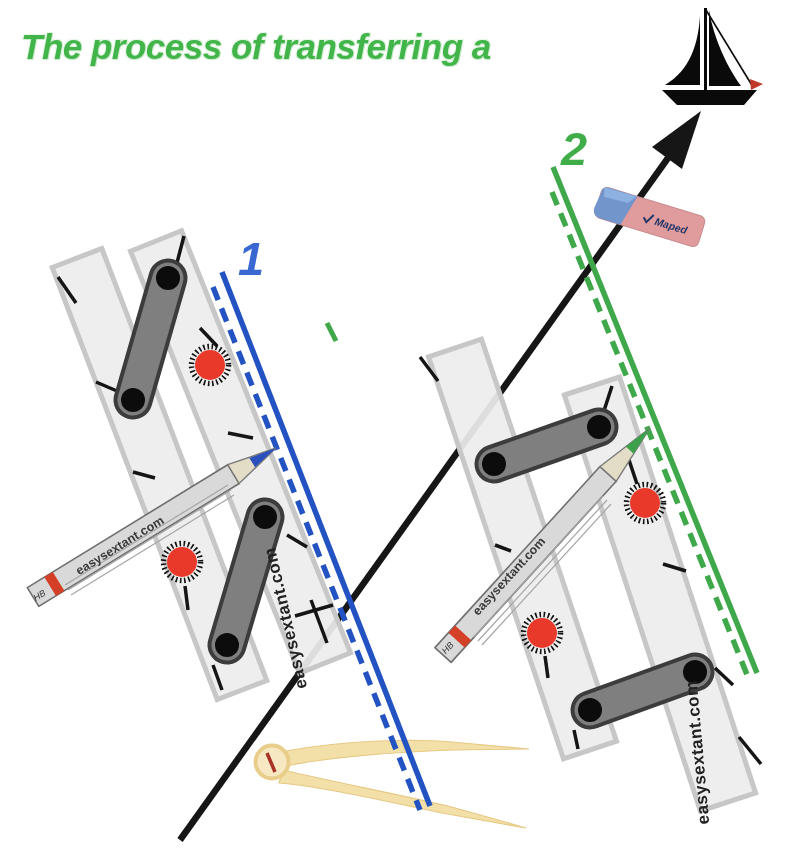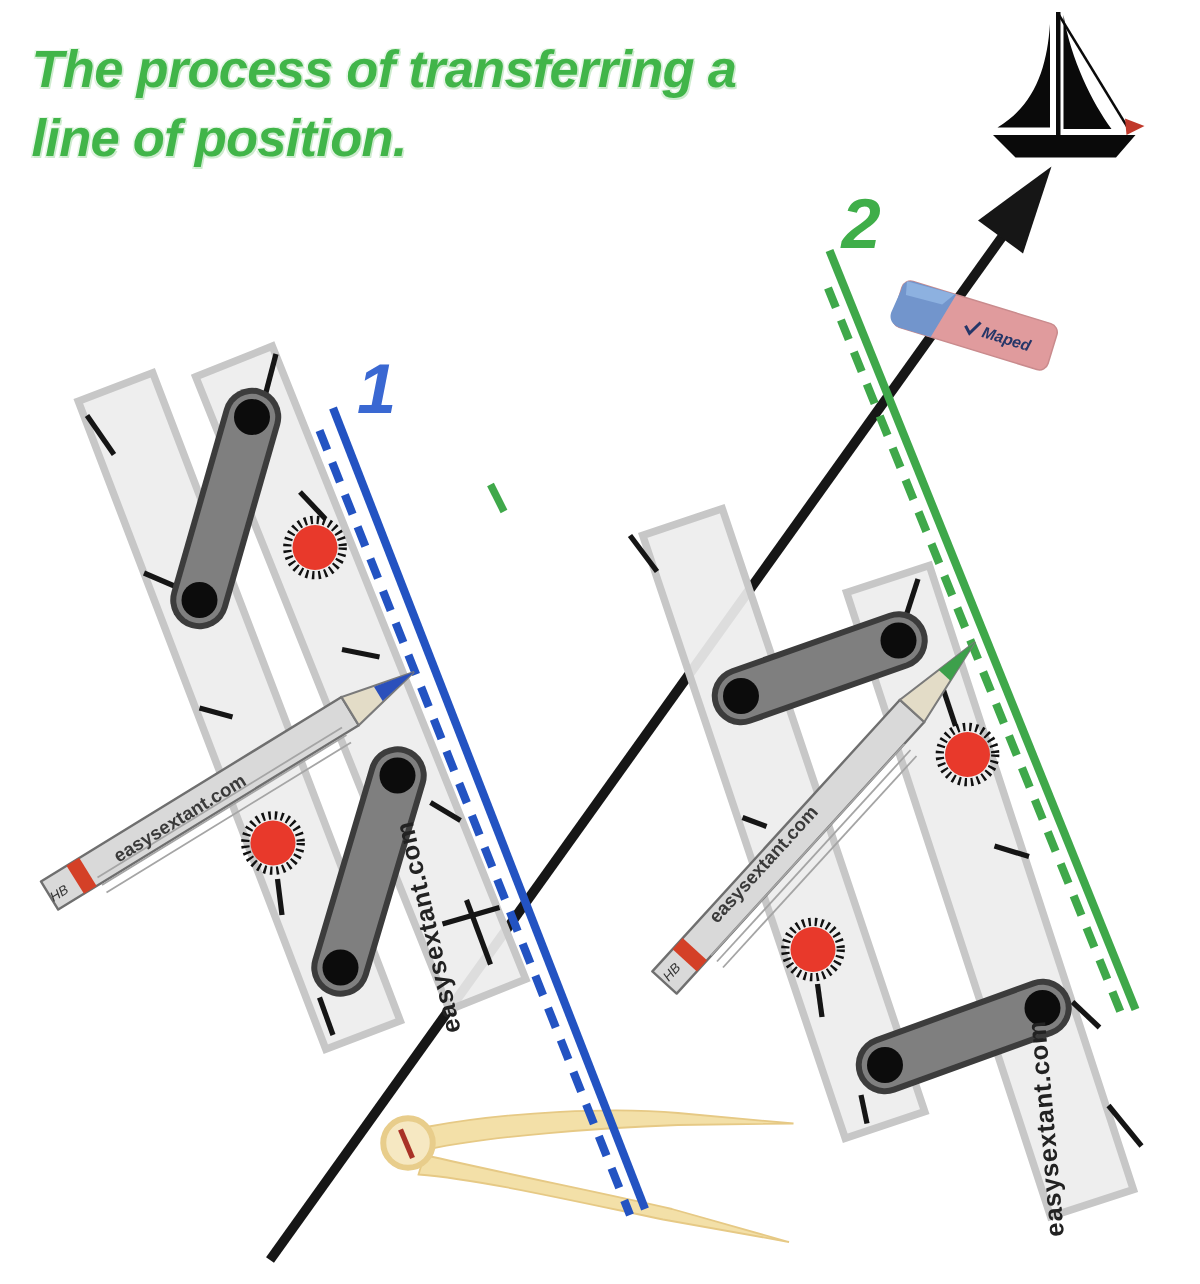--- a/index.html
+++ b/index.html
@@ -164,16 +164,15 @@
     <polygon points="750,79 763,84 751,90" fill="#c0392b"></polygon>
     <polygon points="662,90 757,90 744,105 677,105" fill="#0a0a0a"></polygon>
   </g>
 
   <text class="svgtext" x="251" y="275" text-anchor="middle" font-size="47" font-weight="bold" font-style="italic" fill="#3a68d2">1</text>
   <text class="svgtext" x="574" y="165" text-anchor="middle" font-size="47" font-weight="bold" font-style="italic" fill="#3fae49">2</text>
 </svg>
 
   <div class="title-block">
     <div>The process of transferring a</div>
-    <div>line of position.</div>
   </div>
 
 </div>
 
 </body></html>

